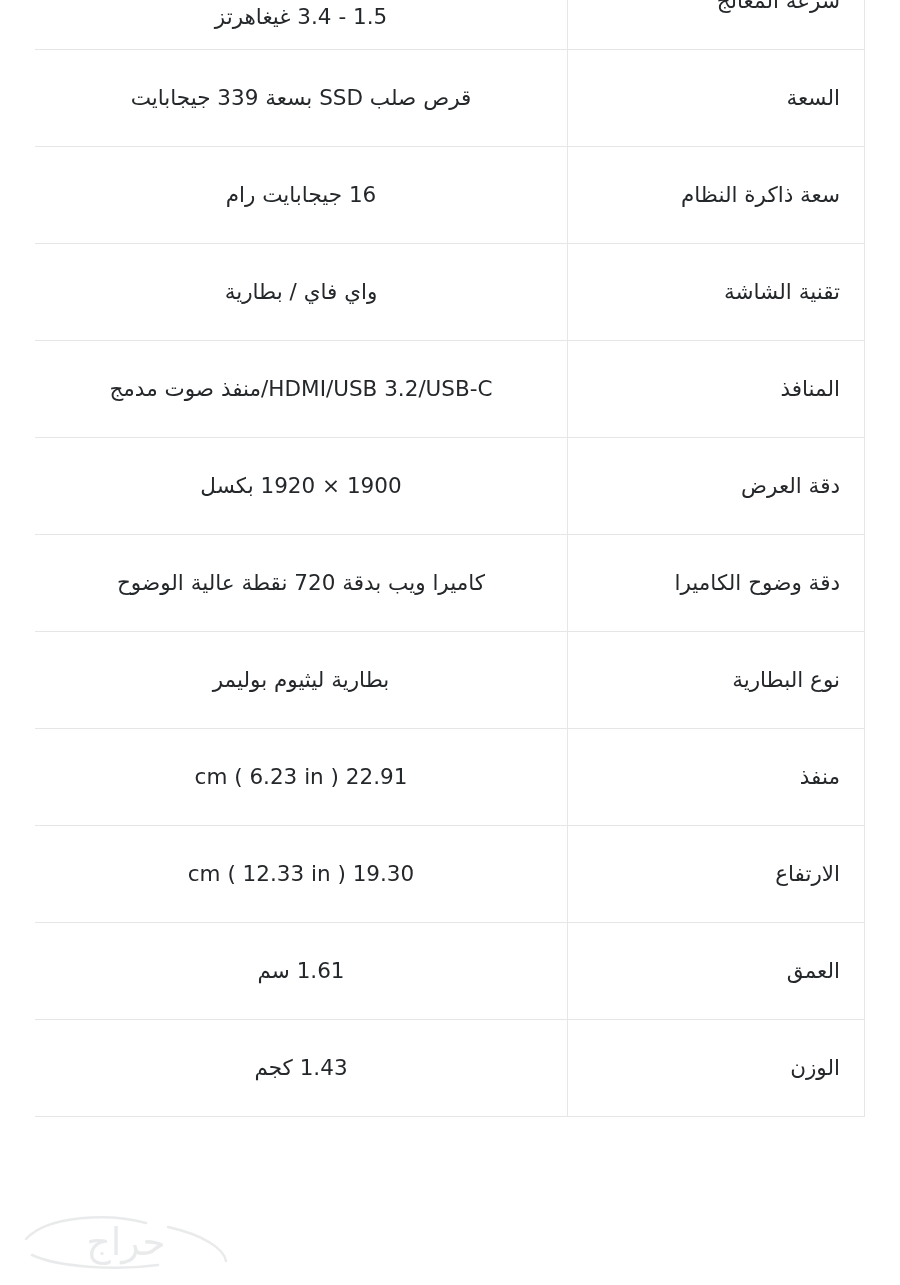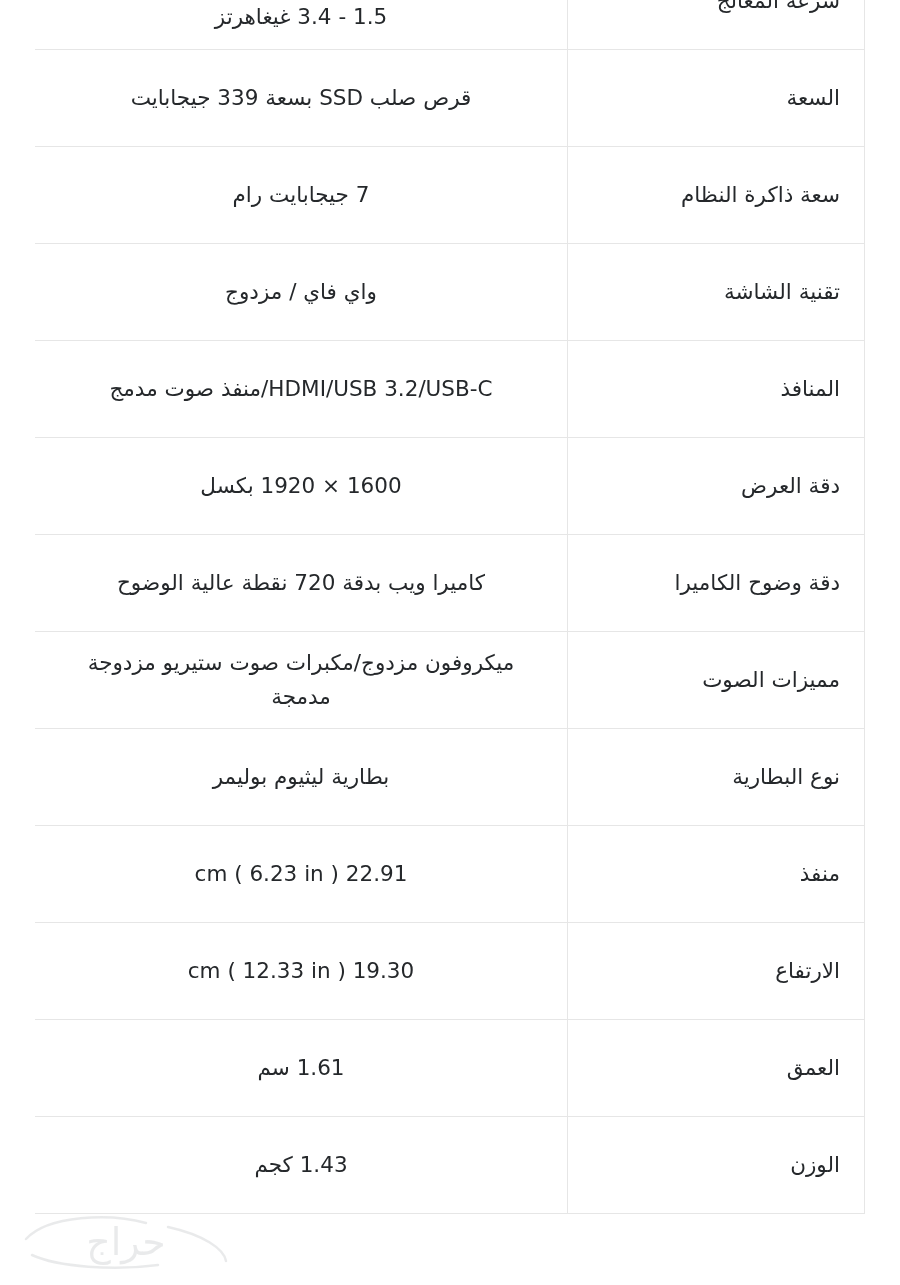--- a/index.html
+++ b/index.html
@@ -96,47 +96,43 @@
         <td class="value-cell">النواة الأ ساسية: 2.1 - 4.6 غيغاهرتز / النواة الفرعية: 1.5 - 3.4 غيغاهرتز</td>
       </tr>
 
       <tr>
         <td class="label-cell">السعة</td>
         <td class="value-cell">قرص صلب SSD بسعة 339 جيجابايت</td>
       </tr>
 
       <tr>
         <td class="label-cell">سعة ذاكرة النظام</td>
-        <td class="value-cell">7 جيجابايت رام</td>
+        <td class="value-cell">16 جيجابايت رام</td>
       </tr>
 
       <tr>
         <td class="label-cell">تقنية الشاشة</td>
-        <td class="value-cell">واي فاي / مزدوج</td>
+        <td class="value-cell">واي فاي / بطارية</td>
       </tr>
 
       <tr>
         <td class="label-cell">المنافذ</td>
         <td class="value-cell">HDMI/USB 3.2/USB-C/منفذ صوت مدمج</td>
       </tr>
 
       <tr>
         <td class="label-cell">دقة العرض</td>
-        <td class="value-cell">1600 × 1920 بكسل</td>
+        <td class="value-cell">1900 × 1920 بكسل</td>
       </tr>
 
       <tr>
         <td class="label-cell">دقة وضوح الكاميرا</td>
         <td class="value-cell">كاميرا ويب بدقة 720 نقطة عالية الوضوح</td>
       </tr>
 
-      <tr>
-        <td class="label-cell">مميزات الصوت</td>
-        <td class="value-cell">ميكروفون مزدوج/مكبرات صوت ستيريو مزدوجة مدمجة</td>
-      </tr>
 
       <tr>
         <td class="label-cell">نوع البطارية</td>
         <td class="value-cell">بطارية ليثيوم بوليمر</td>
       </tr>
 
       <tr>
         <td class="label-cell">منفذ</td>
         <td class="value-cell">22.91 cm ( 6.23 in )</td>
       </tr>

